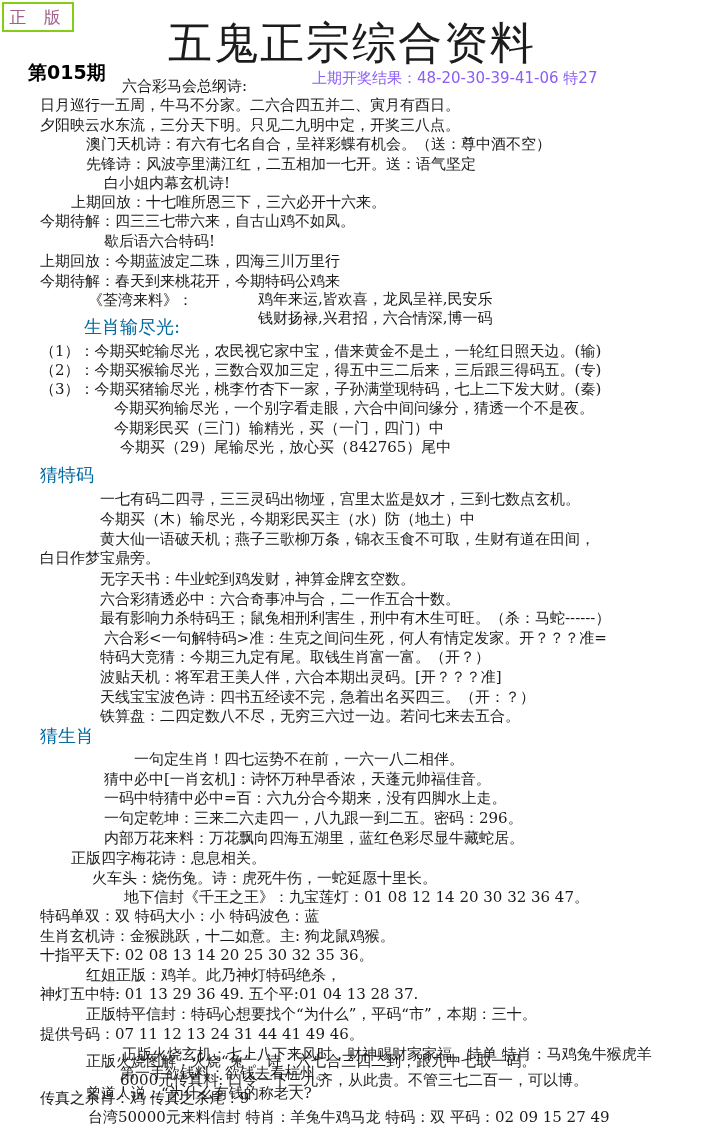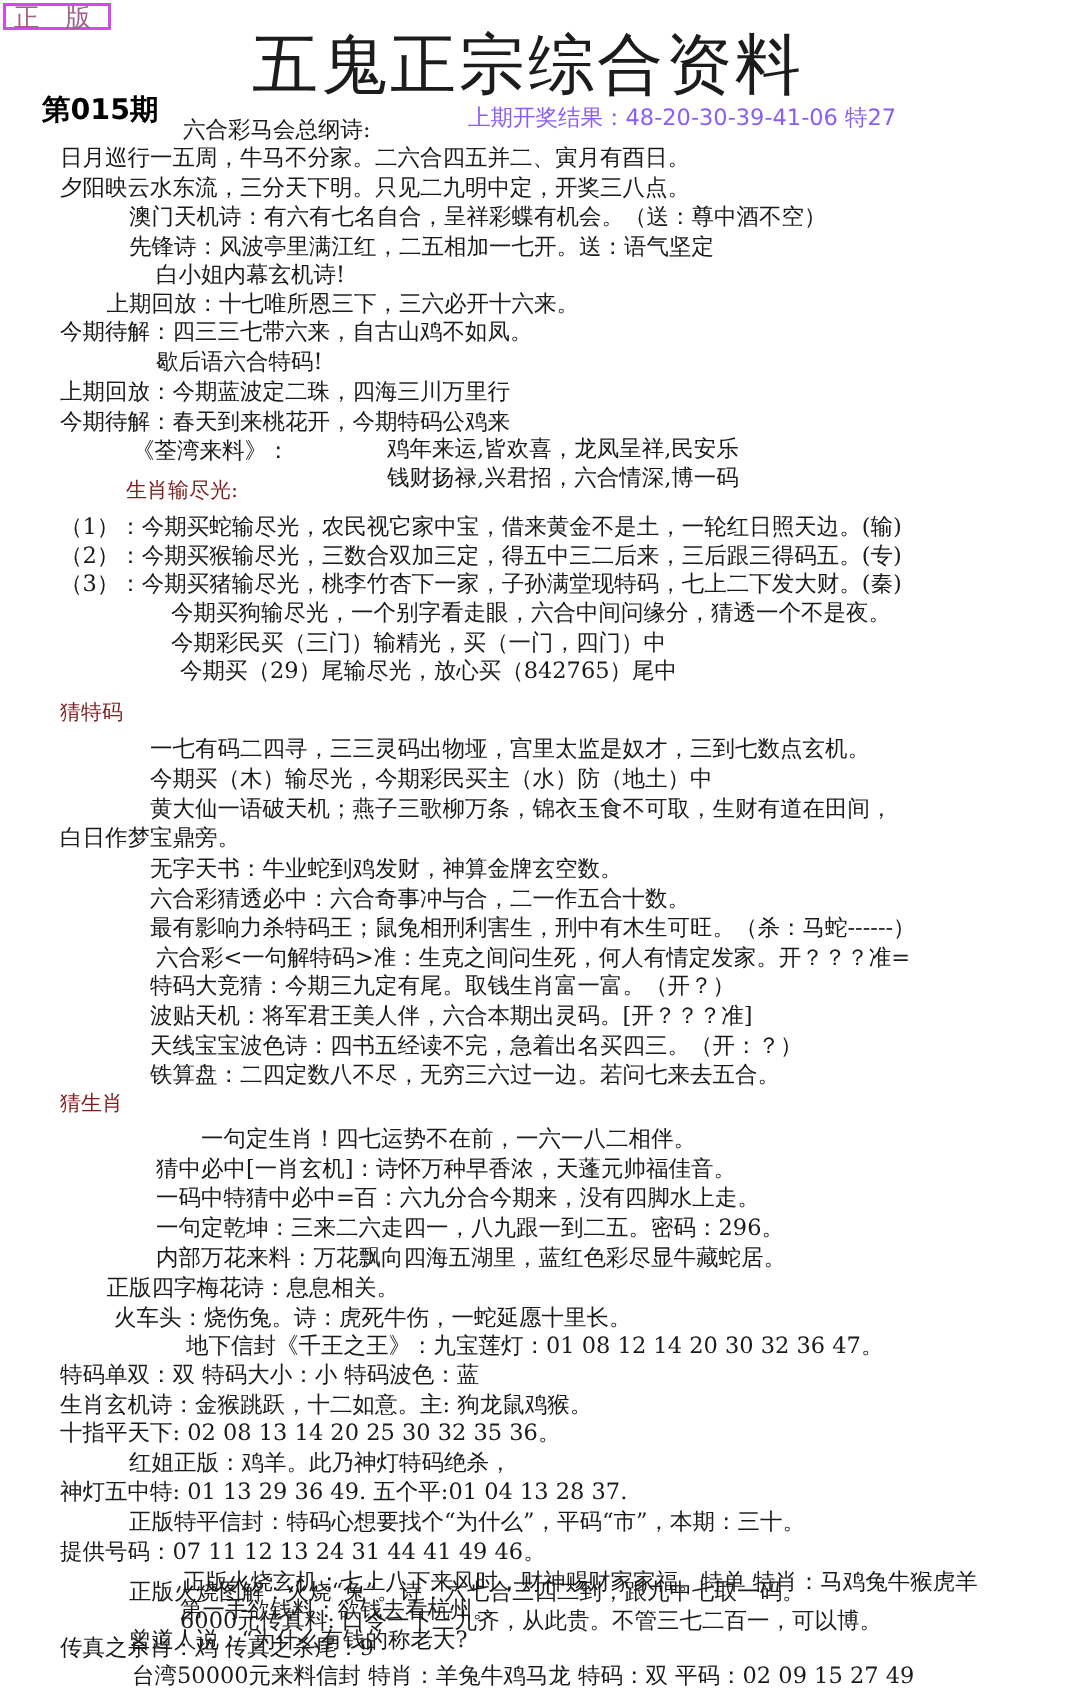--- a/index.html
+++ b/index.html
@@ -2,41 +2,41 @@
 <html><head>
 <meta charset="utf-8">
 <style>
   html, body { margin: 0; padding: 0; background: #ffffff; }
   body {
     width: 720px; height: 1126px; position: relative; overflow: hidden;
     font-family: "DejaVu Serif", "Liberation Serif", serif;
     color: #1a1a1a;
   }
   .badge {
-    position: absolute; left: 2px; top: 2px; width: 72px; height: 18px;
-    border: 2px solid #d946ef; box-sizing: border-box;
+    position: absolute; left: 2px; top: 2px; width: 72px; height: 30px;
+    border: 2px solid #84cc16; box-sizing: border-box;
     color: #a0608a; font-size: 17px; letter-spacing: 6px;
     display: flex; align-items: center; justify-content: center;
   }
   .title {
     position: absolute; left: 168px; top: 14px; font-size: 44px;
     letter-spacing: 2px; color: #1c1c1c; font-weight: normal;
   }
   .issue {
     position: absolute; left: 28px; top: 60px; font-size: 19px;
     font-family: "DejaVu Sans", "Liberation Sans", sans-serif; color: #000; font-weight: bold;
   }
   .result {
     position: absolute; left: 312px; top: 69px; font-size: 15px;
     font-family: "DejaVu Sans", "Liberation Sans", sans-serif; color: #8b5cf6;
   }
   .line {
     position: absolute; white-space: nowrap; font-size: 15px; line-height: 18px; color: #1a1a1a;
   }
-  .red-head { color: #7f1d1d; font-size: 14px; }
+  .red-head { color: #0369a1; font-size: 18px; }
 </style>
 </head>
 <body>
 
 <div class="badge">正 版</div>
 <div class="title">五鬼正宗综合资料</div>
 <div class="issue">第015期</div>
 <div class="result">上期开奖结果：48-20-30-39-41-06 特27</div>
 
 <div id="content">
@@ -74,21 +74,21 @@
     <div class="line" style="left: 100px; top: 668px;">波贴天机：将军君王美人伴，六合本期出灵码。[开？？？准]</div>
     <div class="line" style="left: 100px; top: 688px;">天线宝宝波色诗：四书五经读不完，急着出名买四三。（开：？）</div>
     <div class="line" style="left: 100px; top: 707px;">铁算盘：二四定数八不尽，无穷三六过一边。若问七来去五合。</div>
     <div class="line red-head" style="left: 40px; top: 727px;">猜生肖</div>
     <div class="line" style="left: 134px; top: 750px;">一句定生肖！四七运势不在前，一六一八二相伴。</div>
     <div class="line" style="left: 104px; top: 770px;">猜中必中[一肖玄机]：诗怀万种早香浓，天蓬元帅福佳音。</div>
     <div class="line" style="left: 104px; top: 789px;">一码中特猜中必中=百：六九分合今期来，没有四脚水上走。</div>
     <div class="line" style="left: 104px; top: 809px;">一句定乾坤：三来二六走四一，八九跟一到二五。密码：296。</div>
     <div class="line" style="left: 104px; top: 829px;">内部万花来料：万花飘向四海五湖里，蓝红色彩尽显牛藏蛇居。</div>
     <div class="line" style="left: 71px; top: 849px;">正版四字梅花诗：息息相关。</div>
-    <div class="line" style="left: 76px; top: 869px;">火车头：烧伤兔。诗：虎死牛伤，一蛇延愿十里长。</div>
+    <div class="line" style="left: 92px; top: 869px;">火车头：烧伤兔。诗：虎死牛伤，一蛇延愿十里长。</div>
     <div class="line" style="left: 124px; top: 888px;">地下信封《千王之王》：九宝莲灯：01 08 12 14 20 30 32 36 47。</div>
     <div class="line" style="left: 40px; top: 907px;">特码单双：双 特码大小：小 特码波色：蓝</div>
     <div class="line" style="left: 40px; top: 927px;">生肖玄机诗：金猴跳跃，十二如意。主: 狗龙鼠鸡猴。</div>
     <div class="line" style="left: 40px; top: 946px;">十指平天下: 02 08 13 14 20 25 30 32 35 36。</div>
     <div class="line" style="left: 86px; top: 966px;">红姐正版：鸡羊。此乃神灯特码绝杀，</div>
     <div class="line" style="left: 40px; top: 985px;">神灯五中特: 01 13 29 36 49. 五个平:01 04 13 28 37.</div>
     <div class="line" style="left: 86px; top: 1005px;">正版特平信封：特码心想要找个“为什么”，平码“市”，本期：三十。</div>
     <div class="line" style="left: 40px; top: 1025px;">提供号码：07 11 12 13 24 31 44 41 49 46。</div>
     <div class="line" style="left: 86px; top: 1045px; margin-left: 36px;">正版火烧玄机：七上八下来风时，财神赐财家家福。特单 特肖：马鸡兔牛猴虎羊</div>
     <div class="line" style="left: 120px; top: 1064px;">第一手欲钱料：欲钱去看杭州。</div>

